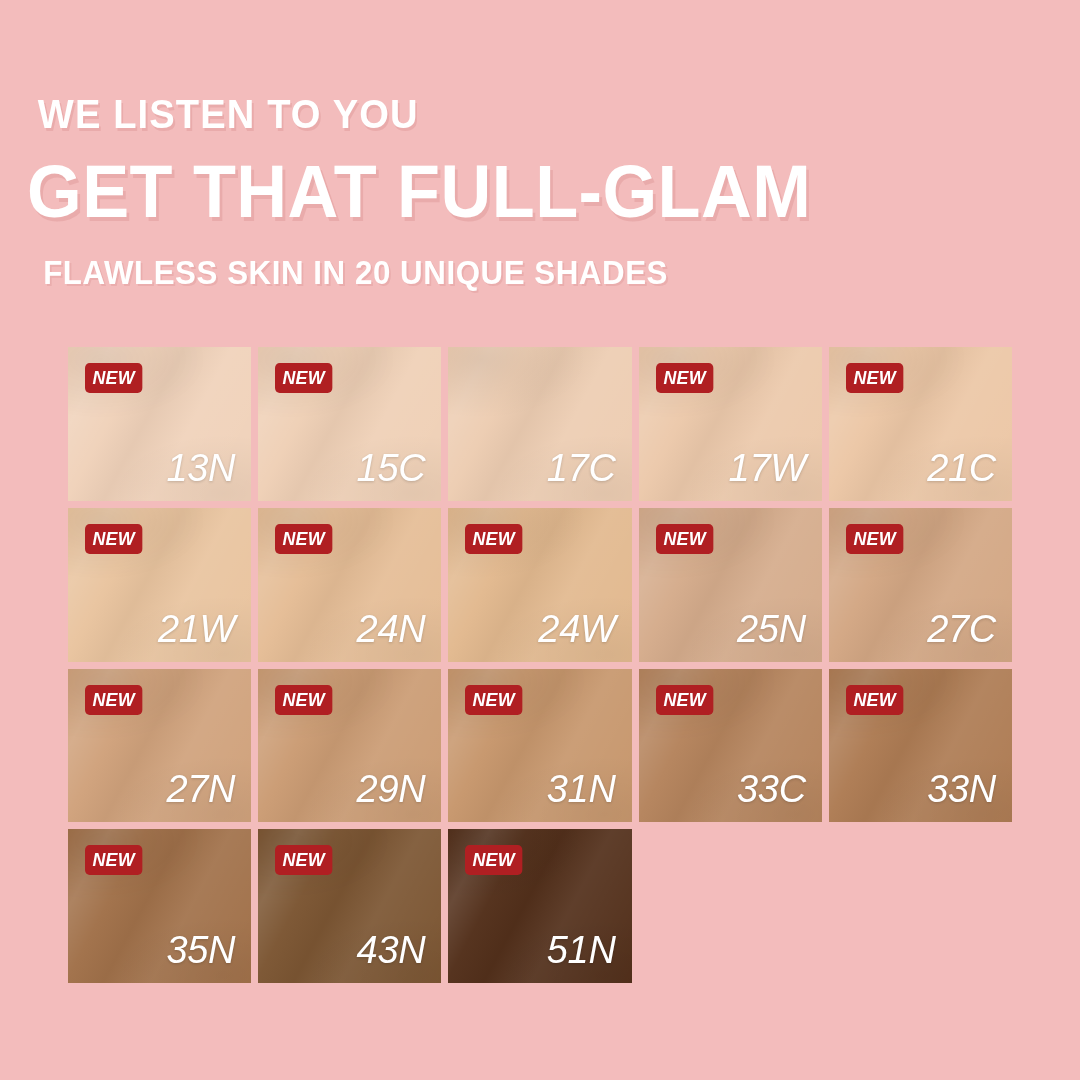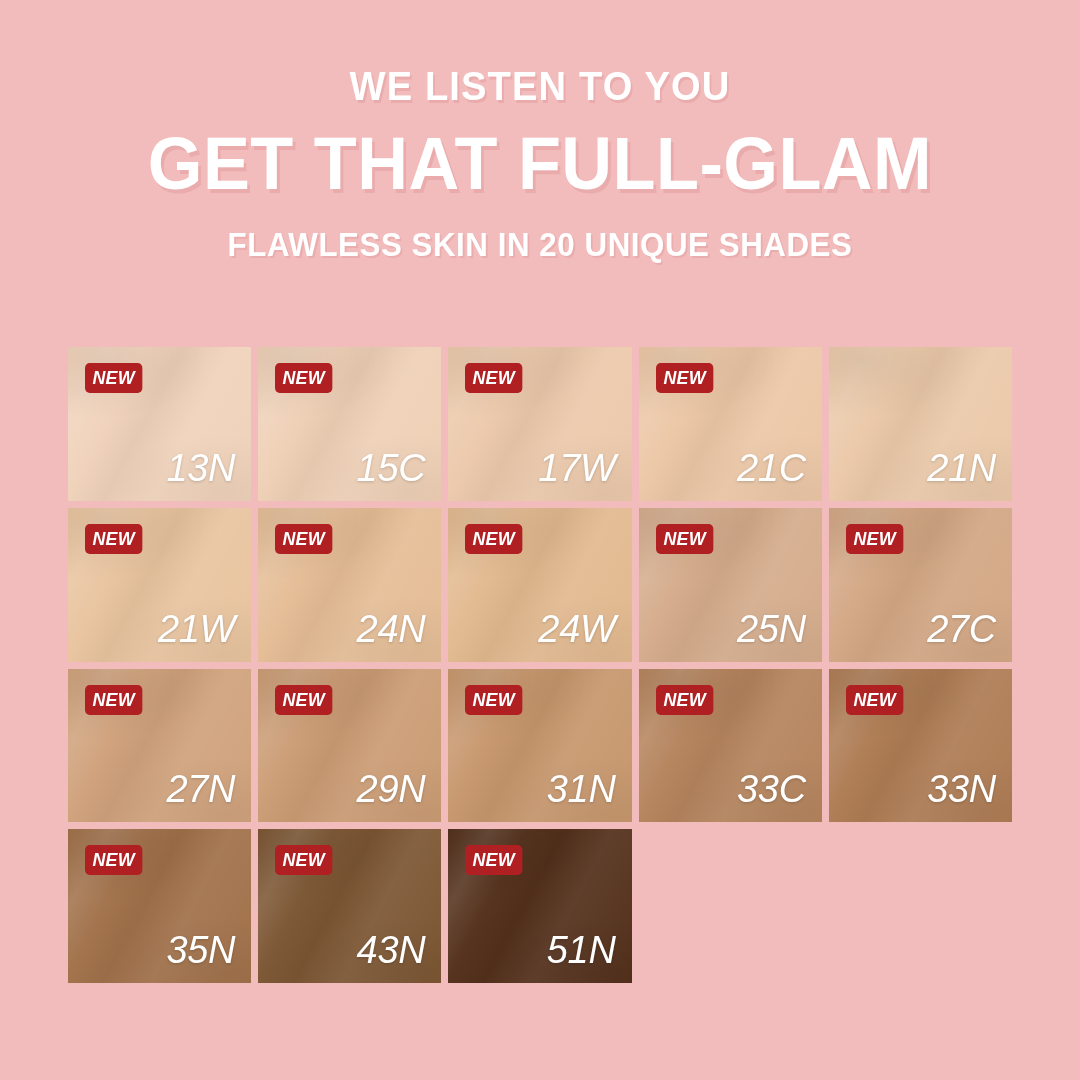--- a/index.html
+++ b/index.html
@@ -20,22 +20,21 @@
     background: #f3bcbc;
     box-sizing: border-box;
   }
 
   
   .header {
     position: absolute;
     left: 0;
     top: 0;
     width: 1080px;
-    padding-top: 66px;
-    text-align: center;
+    padding-top: 94px;
   }
   .eyebrow {
     font-family: "Liberation Sans", sans-serif;
     font-weight: bold;
     font-size: 41px;
     letter-spacing: 1.2px;
     color: #ffffff;
     line-height: 1;
     text-shadow: 2px 3px 0 rgba(221,150,150,0.45);
     transform: scaleX(0.93);
@@ -155,37 +154,37 @@
         <div class="sheen2"></div>
         <div class="badge">NEW</div>
         <div class="shade-label">13N</div>
       </div>
       <div class="swatch" style="background: rgb(239, 208, 182);">
         <div class="sheen"></div>
         <div class="sheen2"></div>
         <div class="badge">NEW</div>
         <div class="shade-label">15C</div>
       </div>
+      <div class="swatch" style="background: rgb(237, 205, 178);">
+        <div class="sheen"></div>
+        <div class="sheen2"></div>
+        <div class="shade-label">17C</div>
+      </div>
       <div class="swatch" style="background: rgb(236, 201, 171);">
         <div class="sheen"></div>
         <div class="sheen2"></div>
         <div class="badge">NEW</div>
         <div class="shade-label">17W</div>
       </div>
       <div class="swatch" style="background: rgb(236, 199, 166);">
         <div class="sheen"></div>
         <div class="sheen2"></div>
         <div class="badge">NEW</div>
         <div class="shade-label">21C</div>
       </div>
-      <div class="swatch" style="background: rgb(235, 201, 169);">
-        <div class="sheen"></div>
-        <div class="sheen2"></div>
-        <div class="shade-label">21N</div>
-      </div>
       <div class="swatch" style="background: rgb(233, 196, 159);">
         <div class="sheen"></div>
         <div class="sheen2"></div>
         <div class="badge">NEW</div>
         <div class="shade-label">21W</div>
       </div>
       <div class="swatch" style="background: rgb(229, 189, 150);">
         <div class="sheen"></div>
         <div class="sheen2"></div>
         <div class="badge">NEW</div>

